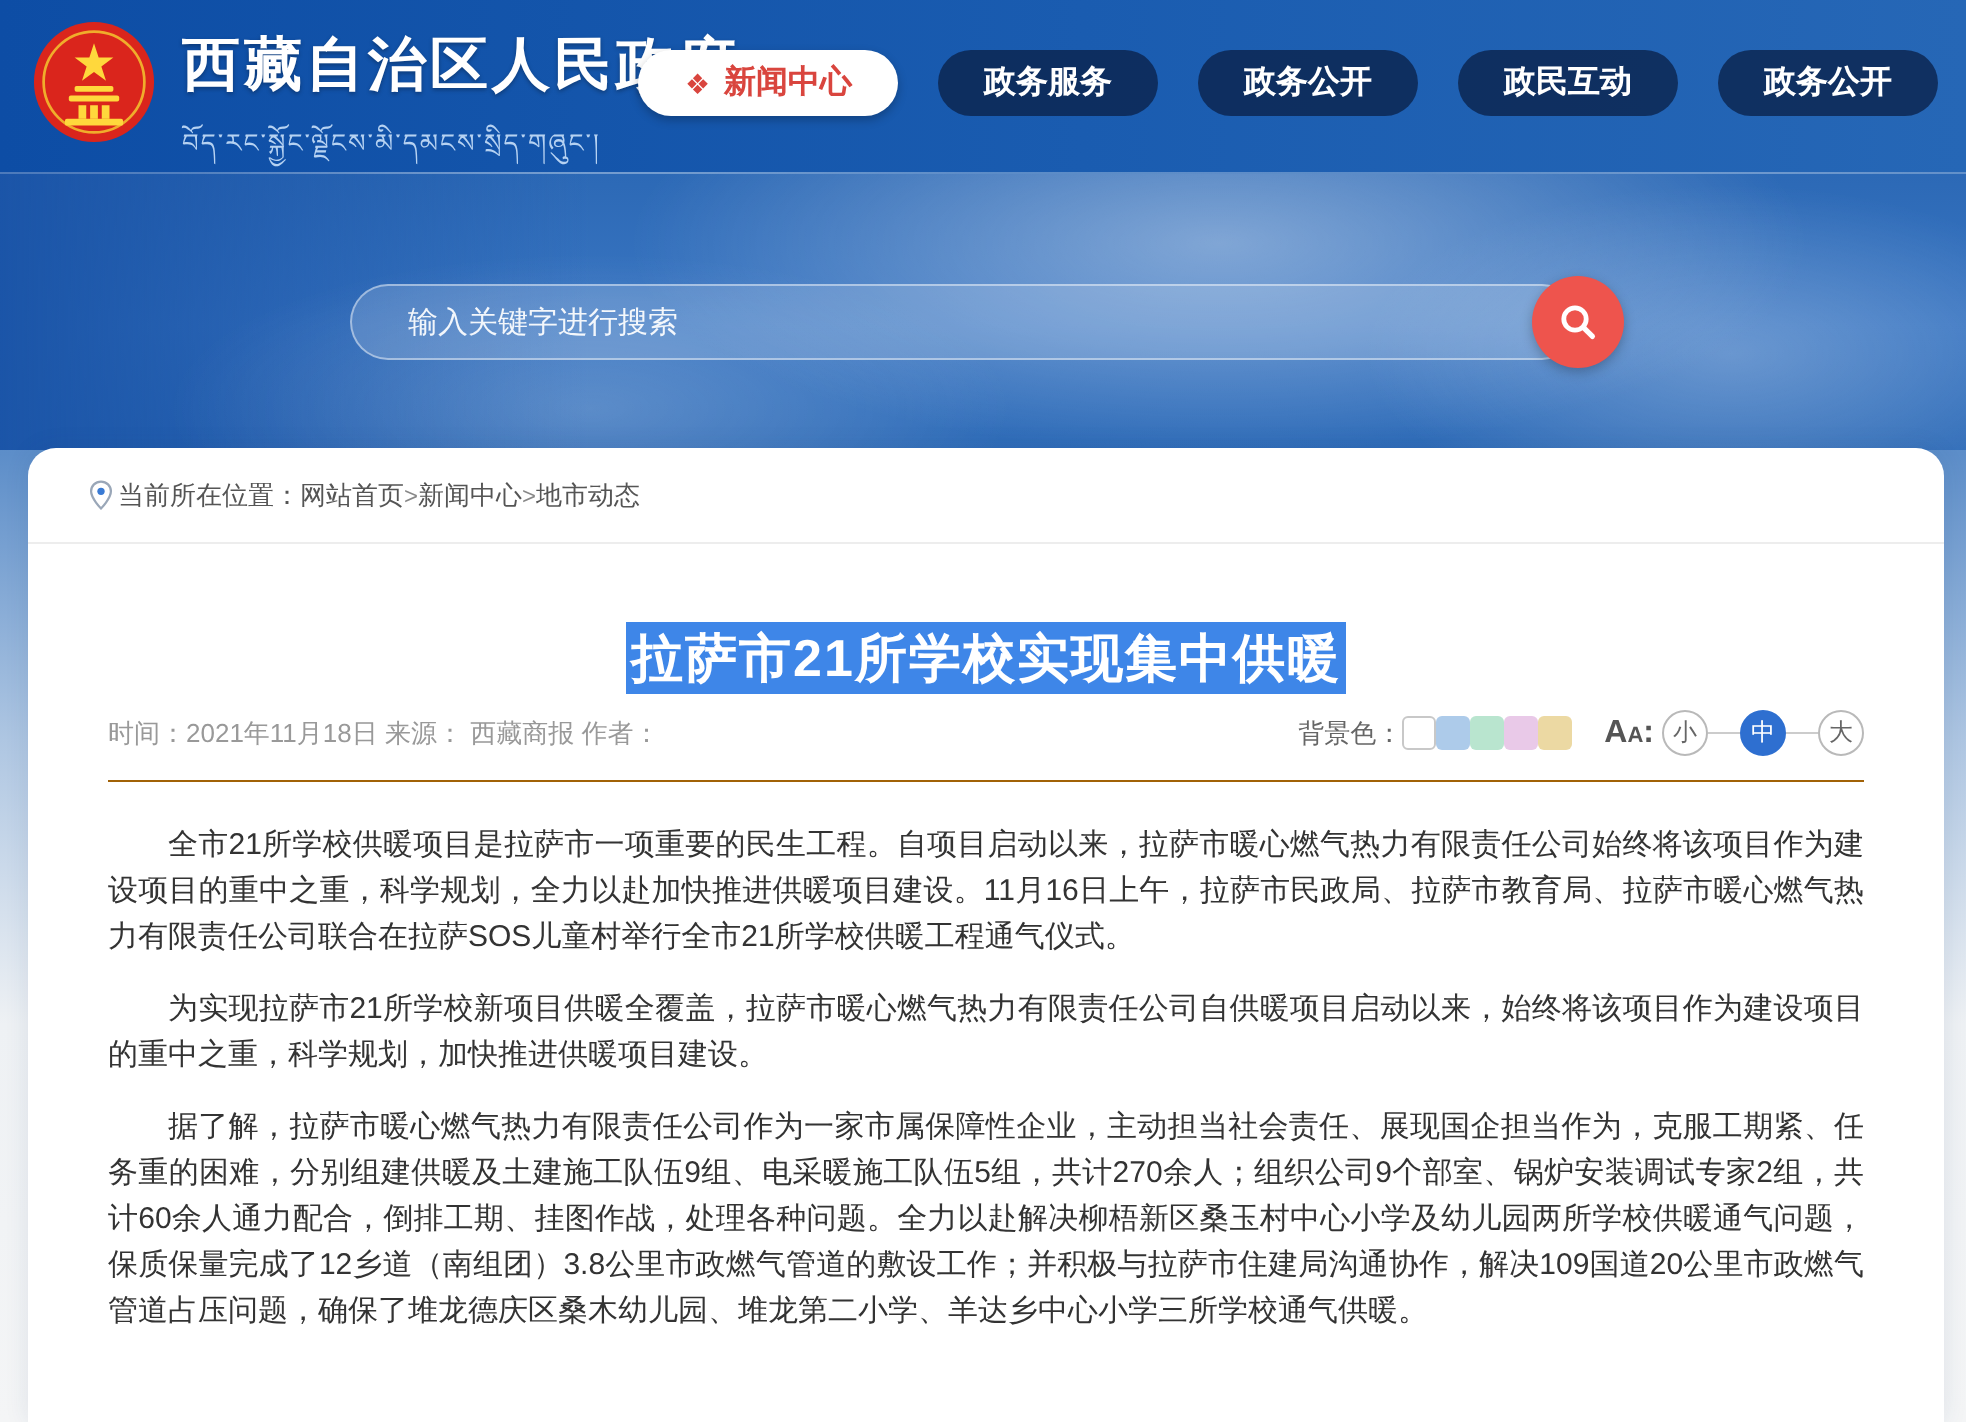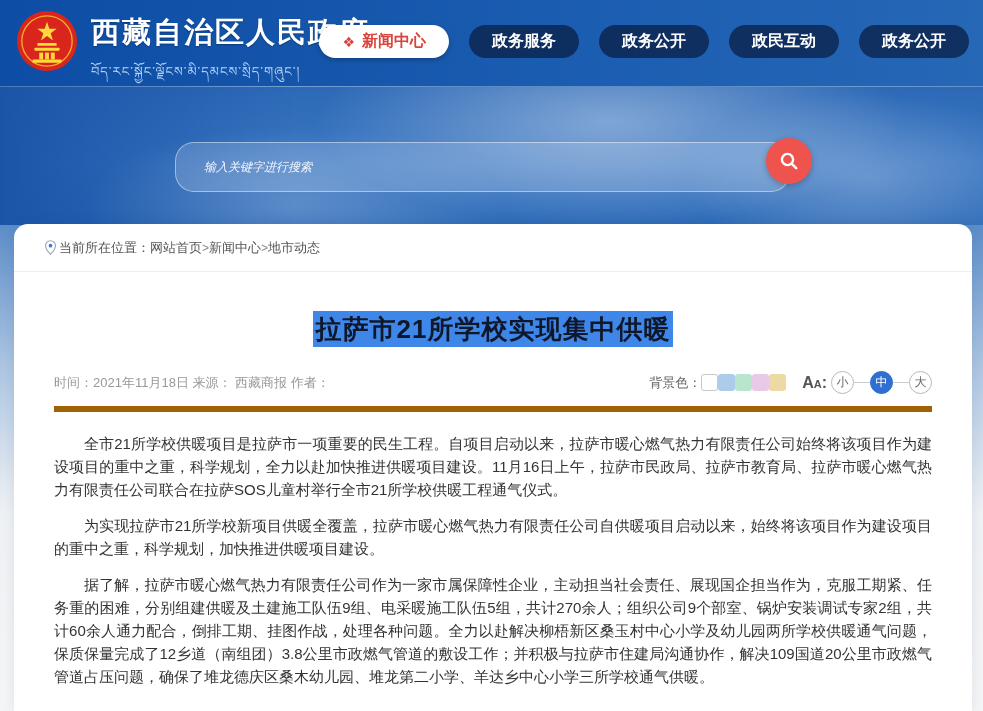--- a/index.html
+++ b/index.html
@@ -33,42 +33,42 @@
   
   .banner{position:absolute;left:0;top:86px;width:100%;height:139px;
     border-top:1px solid rgba(255,255,255,.22);
     background:
       radial-gradient(ellipse 420px 150px at 62% 25%, rgba(255,255,255,.38), transparent 70%),
       radial-gradient(ellipse 300px 110px at 30% 85%, rgba(255,255,255,.20), transparent 70%),
       radial-gradient(ellipse 260px 120px at 88% 65%, rgba(255,255,255,.25), transparent 70%),
       linear-gradient(90deg,#1b55a8 0%, rgba(27,85,168,0) 30%),
       linear-gradient(180deg,#2c69b6 0%,#3a76c2 55%,#2f6cb8 100%);}
   .search{position:absolute;left:175px;top:55px;width:637px;height:38px;}
-  .search-input{width:calc(100% - 22px);height:50px;border-radius:19px;background:rgba(255,255,255,.16);
-    border:1px solid rgba(255,255,255,.45);padding:0 60px 0 28px;color:#fff;font-size:12px;outline:none;font-style:italic;}
+  .search-input{width:calc(100% - 22px);height:38px;border-radius:19px;background:rgba(255,255,255,.16);
+    border:1px solid rgba(255,255,255,.45);padding:0 60px 0 28px;color:#fff;font-size:15px;outline:none;}
   .search-input::placeholder{color:rgba(255,255,255,.92);}
   .search-btn{position:absolute;right:0;top:-4px;width:46px;height:46px;border-radius:50%;
     background:var(--accent-red);border:none;display:flex;align-items:center;justify-content:center;
     cursor:pointer;box-shadow:0 2px 6px rgba(0,0,0,.25);}
 
   
   .card{position:absolute;left:14px;top:224px;width:958px;bottom:0;background:#fff;
     border-radius:14px 14px 0 0;overflow:hidden;box-shadow:0 0 12px rgba(30,60,110,.10);}
 
   .breadcrumb{display:flex;align-items:center;height:48px;padding:0 28px;
     border-bottom:1px solid #ededed;font-size:13px;color:#555;}
   .breadcrumb a{color:#555;text-decoration:none;cursor:pointer;}
   .sep{color:#888;font-size:12px;}
 
   .article{padding:0 40px;}
   .title{margin:40px 0 0;text-align:center;font-size:26px;font-weight:bold;color:#333;letter-spacing:1px;}
-  .hl{background:var(--selection-blue);color:#0f172a;padding:3px 3px;}
+  .hl{background:var(--selection-blue);color:#ffffff;padding:3px 3px;}
 
-  .meta-row{display:flex;justify-content:space-between;align-items:center;margin-top:24px;
-    padding-bottom:12px;border-bottom:6px solid #a16207;}
+  .meta-row{display:flex;justify-content:space-between;align-items:center;margin-top:8px;
+    padding-bottom:12px;border-bottom:1px solid #a16207;}
   .meta{font-size:13px;color:#999;}
   .tools{display:flex;align-items:center;gap:0;}
   .bg-label{font-size:13px;color:#666;}
   .swatch{width:17px;height:17px;border-radius:3px;cursor:pointer;display:inline-block;}
   .swatch.white{border:1px solid #c8c8c8;}
   .aa{margin-left:16px;color:#555;font-weight:bold;font-size:16px;}
   .a2{font-size:11px;}
   .size-group{display:flex;align-items:center;margin-left:4px;}
   .szline{width:16px;height:1px;background:#ccc;}
   .szbtn{width:23px;height:23px;border-radius:50%;border:1px solid #b9b9b9;background:#fff;color:#666;

